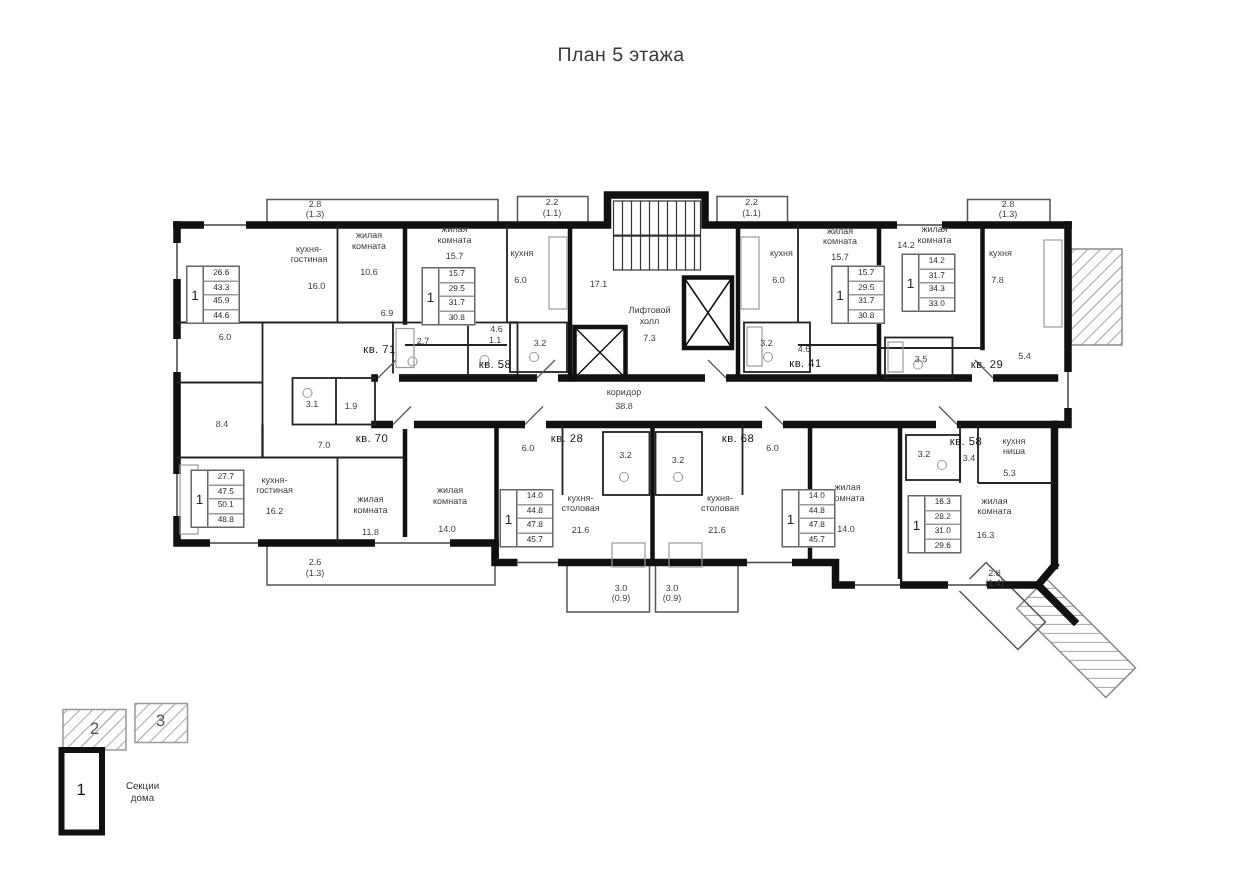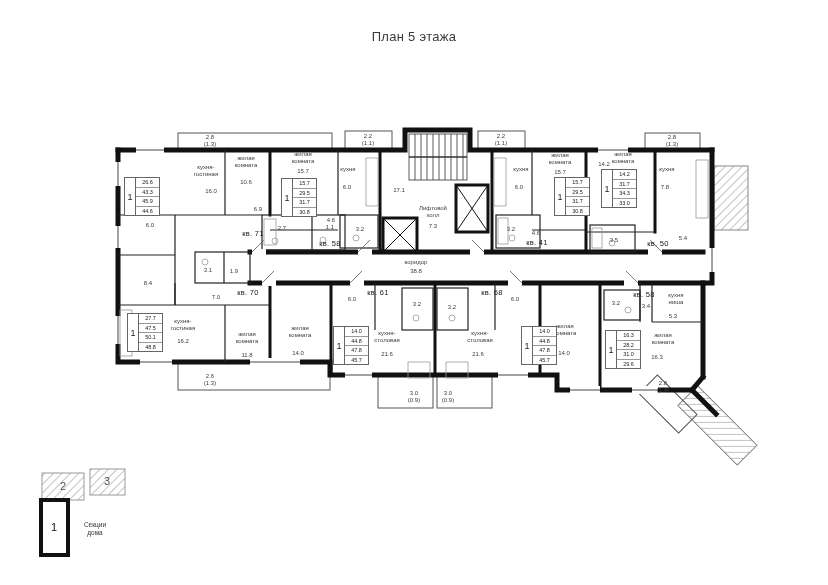--- a/index.html
+++ b/index.html
@@ -265,23 +265,23 @@
 (0.9)</span>
       <span class="lbl" style="left: 448px; top: 397px;">3.0
 (0.9)</span>
       <span class="lbl" style="left: 663px; top: 387px;">2.8
 (1.4)</span>
     </div>
 
   <div class="apt" style="left:253px;top:233px">кв. 71</div>
   <div class="apt" style="left:330px;top:243px">кв. 58</div>
   <div class="apt" style="left:537px;top:242px">кв. 41</div>
-  <div class="apt" style="left:658px;top:243px">кв. 50</div>
+  <div class="apt" style="left:658px;top:243px">кв. 29</div>
   <div class="apt" style="left:248px;top:292px">кв. 70</div>
-  <div class="apt" style="left:378px;top:292px">кв. 61</div>
+  <div class="apt" style="left:378px;top:292px">кв. 28</div>
   <div class="apt" style="left:492px;top:292px">кв. 68</div>
   <div class="apt" style="left:644px;top:294px">кв. 58</div>
 
   <div class="tbl" style="left:124px;top:177px">
     <div class="tbl-num">1</div>
     <div class="tbl-rows">
       <div class="tbl-row">26.6</div>
       <div class="tbl-row">43.3</div>
       <div class="tbl-row">45.9</div>
       <div class="tbl-row">44.6</div>

